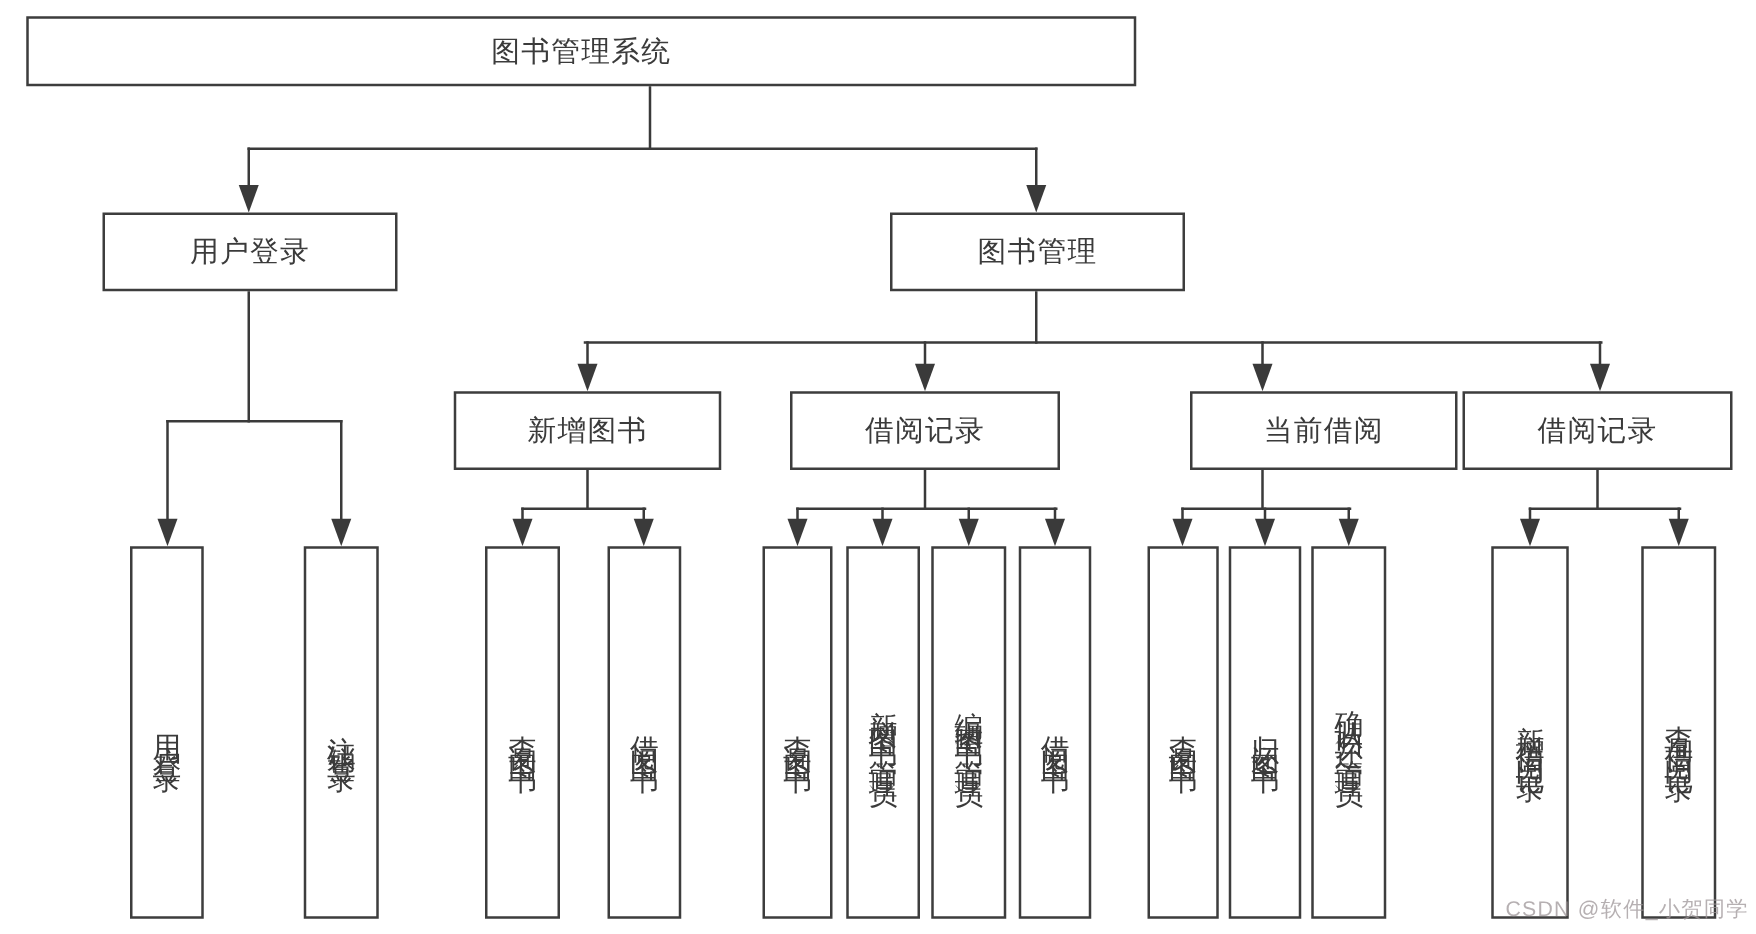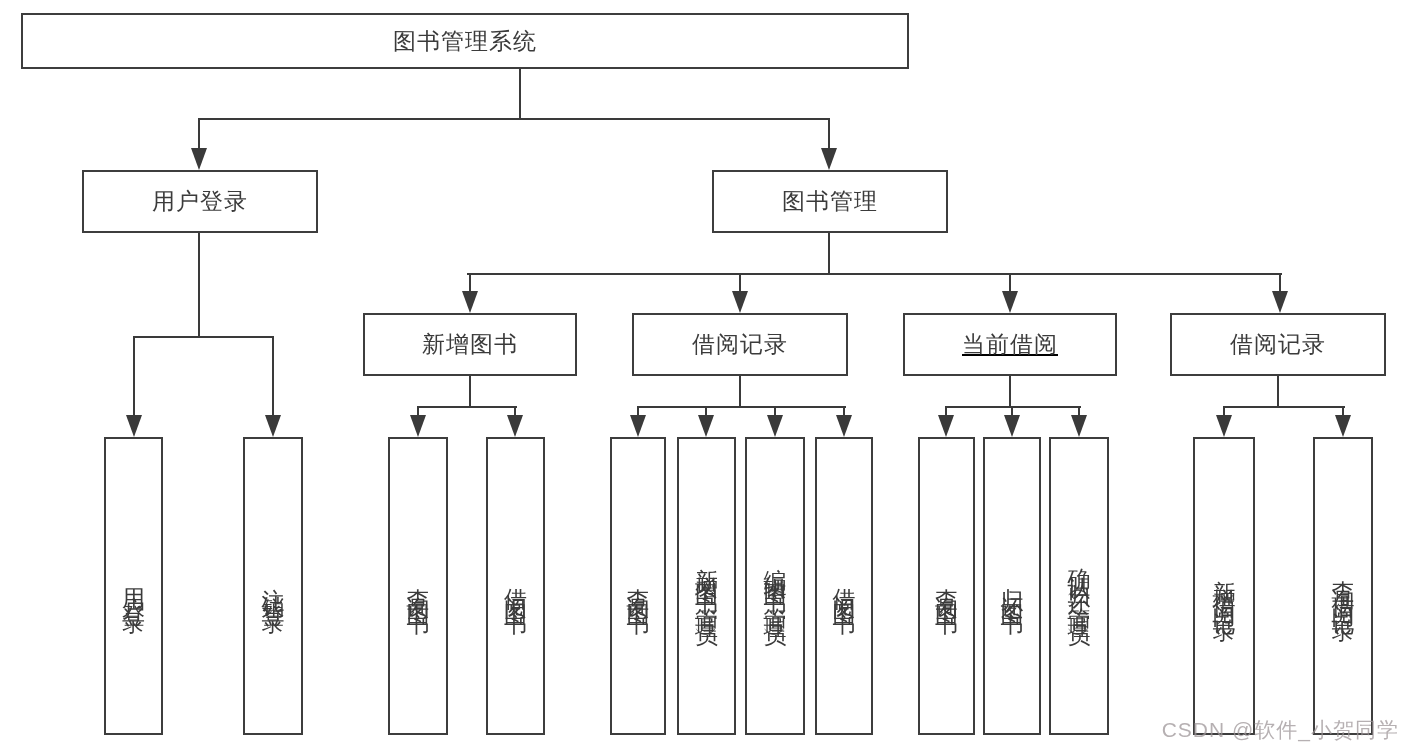--- a/index.html
+++ b/index.html
@@ -42,21 +42,21 @@
     position:absolute;
     width:0;height:0;
     border-left:8px solid transparent;
     border-right:8px solid transparent;
     border-top:22px solid #3a3a3a;
   }
   .watermark{
     position:absolute;
     top:716px;
     right:6px;
-    font-size:21px;
+    font-size:17px;
     color:rgba(158,150,152,0.75);
     letter-spacing:1px;
     white-space:nowrap;
   }
 </style>
 </head>
 <body>
 
 <div id="stage">
 
@@ -95,21 +95,21 @@
   <div class="arrow" style="left:1002px;top:291px;"></div>
   <div class="line" style="left:1279px;top:273px;width:2px;height:20px;"></div>
   <div class="arrow" style="left:1272px;top:291px;"></div>
 
   <div class="box" style="left:363px;top:313px;width:214px;height:63px;">
     <span class="hlabel">新增图书</span>
   </div>
   <div class="box" style="left:632px;top:313px;width:216px;height:63px;">
     <span class="hlabel">借阅记录</span>
   </div>
-  <div class="box" style="left:903px;top:313px;width:214px;height:63px;text-decoration:underline;">
+  <div class="box" style="left:952px;top:313px;width:214px;height:63px;">
     <span class="hlabel">当前借阅</span>
   </div>
   <div class="box" style="left:1170px;top:313px;width:216px;height:63px;">
     <span class="hlabel">借阅记录</span>
   </div>
 
   <div class="line" style="left:469px;top:376px;width:2px;height:32px;"></div>
   <div class="line" style="left:417px;top:406px;width:100px;height:2px;"></div>
   <div class="line" style="left:417px;top:406px;width:2px;height:12px;"></div>
   <div class="arrow" style="left:410px;top:415px;"></div>

